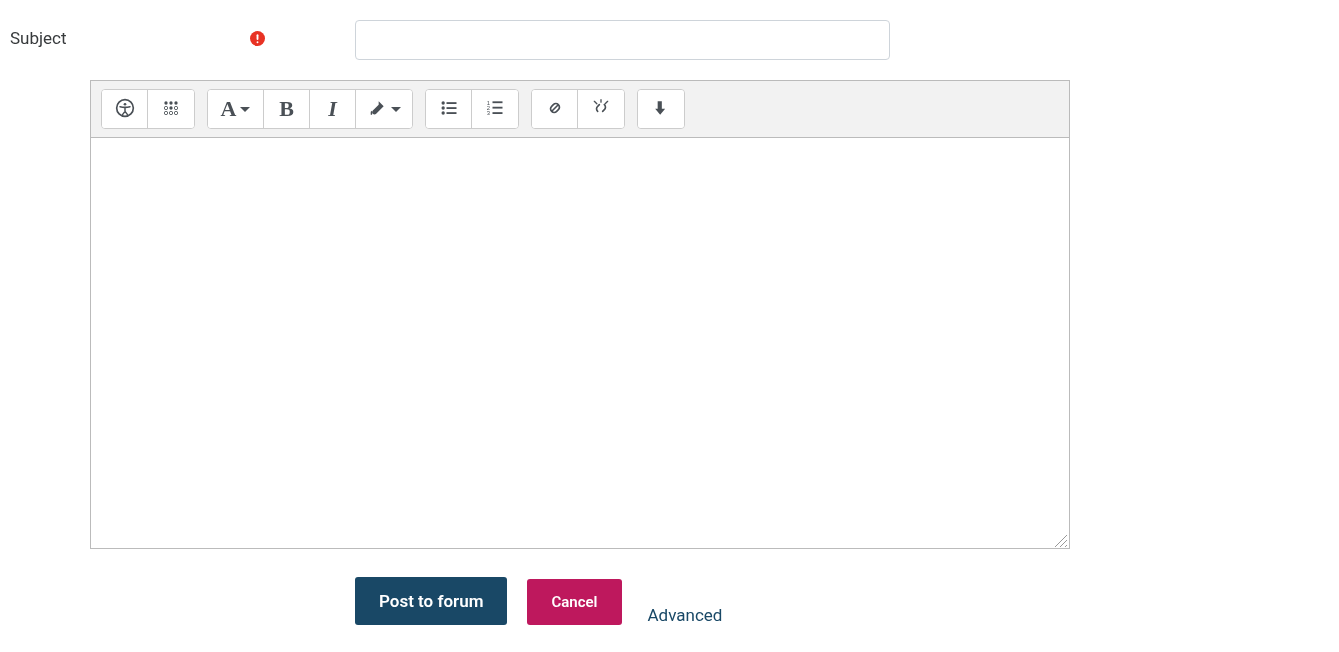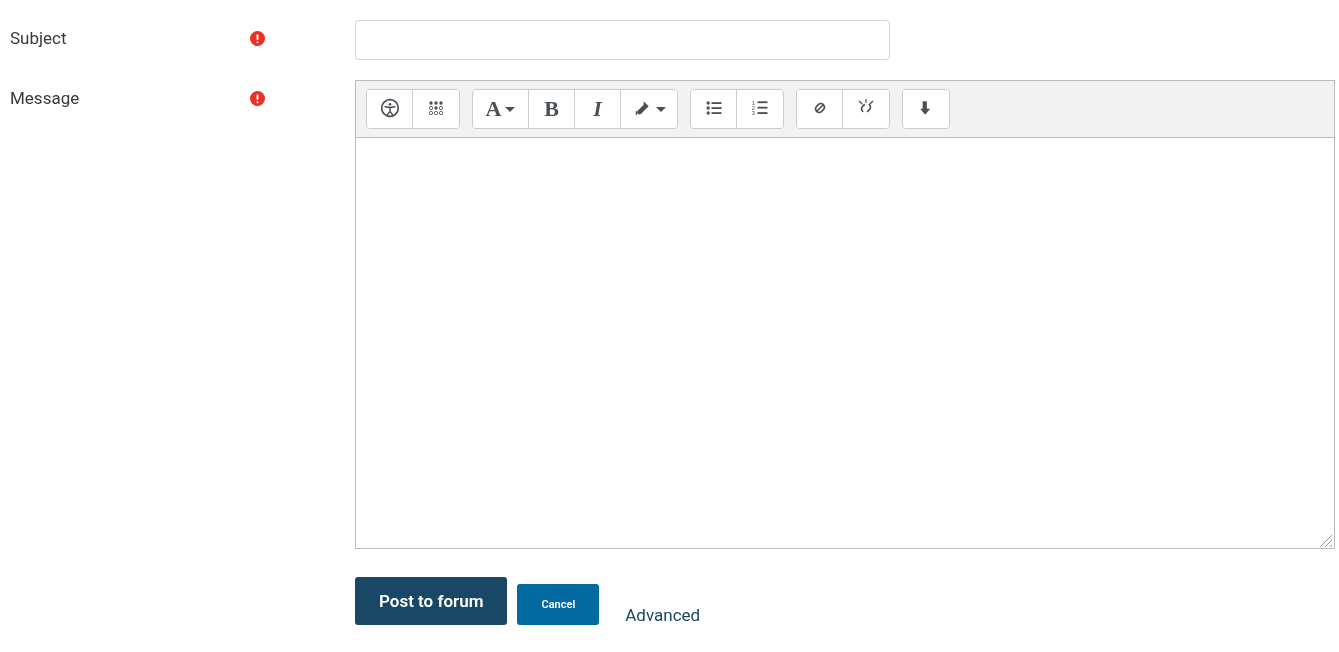--- a/index.html
+++ b/index.html
@@ -125,29 +125,30 @@
     color: #fff;
     border: none;
     border-radius: 3px;
     padding: 14px 24px;
     font-size: 17px;
     font-weight: 600;
     cursor: pointer;
     font-family: inherit;
   }
   .btn-secondary {
-    background: #0369a1;
+    background: #be185d;
     color: #fff;
     border: none;
     border-radius: 3px;
     padding: 14px 24px;
-    font-size: 11px;
+    font-size: 15px;
     font-weight: 600;
     cursor: pointer;
     font-family: inherit;
+    margin-left: 10px;
   }
   .link-advanced {
     color: #194866;
     font-size: 17px;
     text-decoration: none;
     margin-left: 16px;
     cursor: pointer;
   }
 </style>
 </head>
@@ -163,30 +164,20 @@
           <rect x="7" y="11" width="2" height="2" rx="1" fill="#fff"></rect>
         </svg>
     </span>
   </div>
   <div class="field-col">
     <input type="text" class="text-input" value="" style="">
   </div>
 </div>
 
 <div class="form-row">
-  <div class="label-col">
-    <span class="label-text">Message</span>
-    <span class="req-icon">
-      <svg viewBox="0 0 16 16">
-          <circle cx="8" cy="8" r="8" fill="#e83224"></circle>
-          <rect x="7" y="3.5" width="2" height="6" rx="1" fill="#fff"></rect>
-          <rect x="7" y="11" width="2" height="2" rx="1" fill="#fff"></rect>
-        </svg>
-    </span>
-  </div>
   <div class="field-col">
     <div class="editor-wrap">
       <div class="toolbar">
 
         <div class="btn-group">
           <button class="tb-btn">
             <span>
               <svg viewBox="0 0 24 24">
                   <circle cx="12" cy="12" r="10" fill="none" stroke="#4a5056" stroke-width="2"></circle>
                   <circle cx="12" cy="7.5" r="1.6" fill="#4a5056"></circle>

